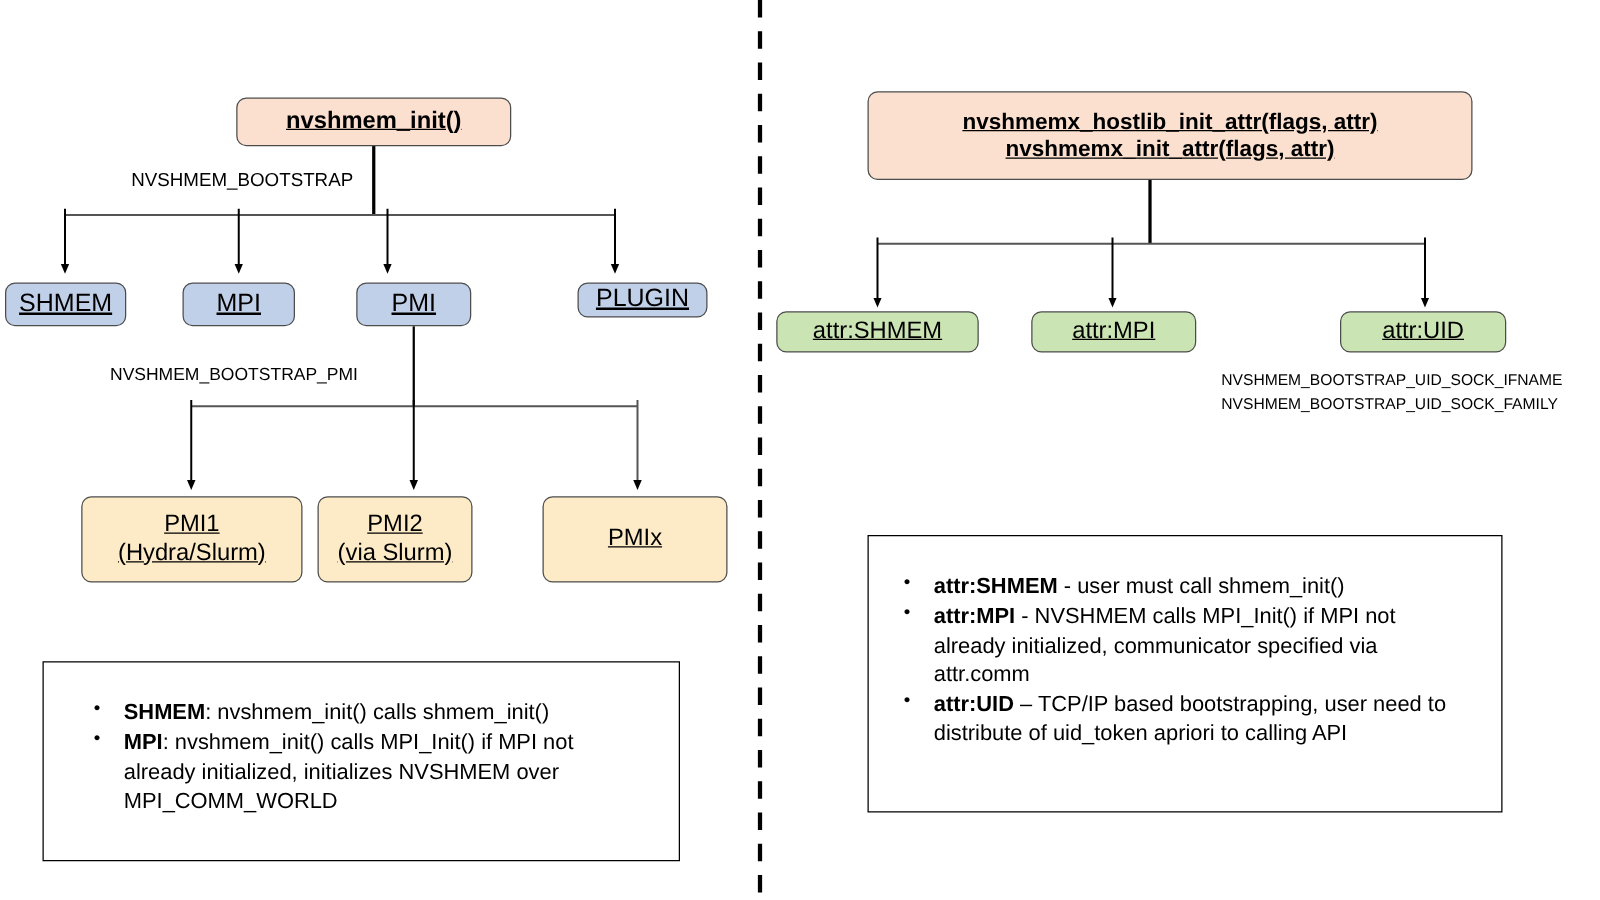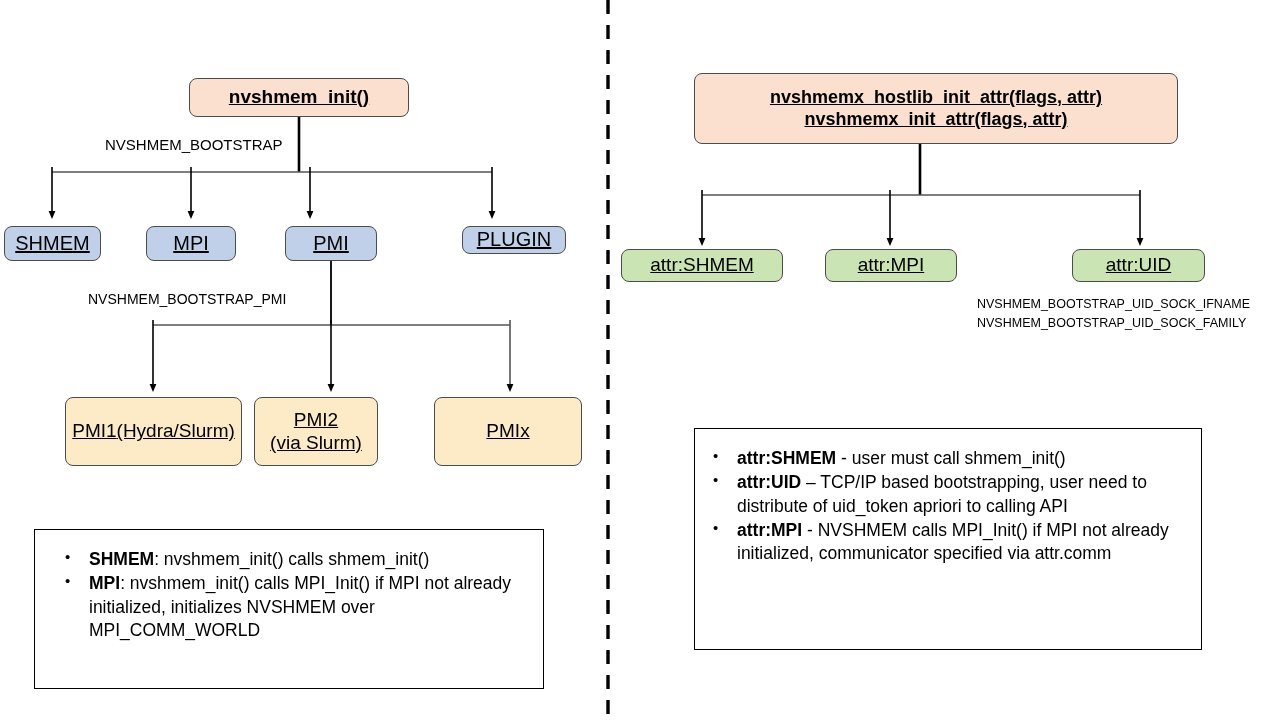--- a/index.html
+++ b/index.html
@@ -71,21 +71,21 @@
   }
   .notebox {
     position: absolute;
     box-sizing: border-box;
     border: 1.6px solid #000000;
     background: #ffffff;
     z-index: 3;
   }
   .notebox ul {
     list-style: none;
-    margin: 4px;
+    margin: 14px;
     padding: 0;
   }
   .notebox li {
     position: relative;
     padding-left: 38px;
     margin: 0 0 1px 0;
   }
   .notebox li::before {
     content: "\2022";
     position: absolute;
@@ -165,21 +165,21 @@
   </div>
   <div class="node blue" style="left:285px; top:226px; width:92px; height:35px; font-size:20px;">
     <span>PMI</span>
   </div>
   <div class="node blue" style="left:440px; top:226px; width:104px; height:28px; font-size:20px;margin-left:22px;">
     <span>PLUGIN</span>
   </div>
 
   <div class="edge-label" style="left:88px; top:291px; font-size:14px;">NVSHMEM_BOOTSTRAP_PMI</div>
 
-  <div class="node yellow" style="left:65px; top:397px; width:177px; height:69px; font-size:19px; flex-direction:row;">
+  <div class="node yellow" style="left:65px; top:397px; width:177px; height:69px; font-size:19px; flex-direction:column;">
     <span>PMI1</span>
     <span>(Hydra/Slurm)</span>
   </div>
   <div class="node yellow" style="left:254px; top:397px; width:124px; height:69px; font-size:19px; flex-direction:column;">
     <span>PMI2</span>
     <span>(via Slurm)</span>
   </div>
   <div class="node yellow" style="left:434px; top:397px; width:148px; height:69px; font-size:19px; flex-direction:column;">
     <span>PMIx</span>
   </div>
@@ -214,21 +214,21 @@
     <div>NVSHMEM_BOOTSTRAP_UID_SOCK_IFNAME</div>
     <div>NVSHMEM_BOOTSTRAP_UID_SOCK_FAMILY</div>
   </div>
 
   <div class="notebox" style="left:694px; top:428px; width:508px; height:222px; padding:14px 14px 0 0; font-size:17.5px; line-height:1.33;">
     <ul>
       <li>
         <b class="em">attr:SHMEM</b><span> - user must call shmem_init()</span>
       </li>
       <li>
+        <b class="em">attr:MPI</b><span> -  NVSHMEM calls MPI_Init() if MPI not already initialized, communicator specified via attr.comm</span>
+      </li>
+      <li>
         <b class="em">attr:UID</b><span> – TCP/IP based bootstrapping, user need to distribute of uid_token apriori to calling API</span>
       </li>
-      <li>
-        <b class="em">attr:MPI</b><span> -  NVSHMEM calls MPI_Init() if MPI not already initialized, communicator specified via attr.comm</span>
-      </li>
     </ul>
   </div>
 
 </div>
 
 </body></html>

